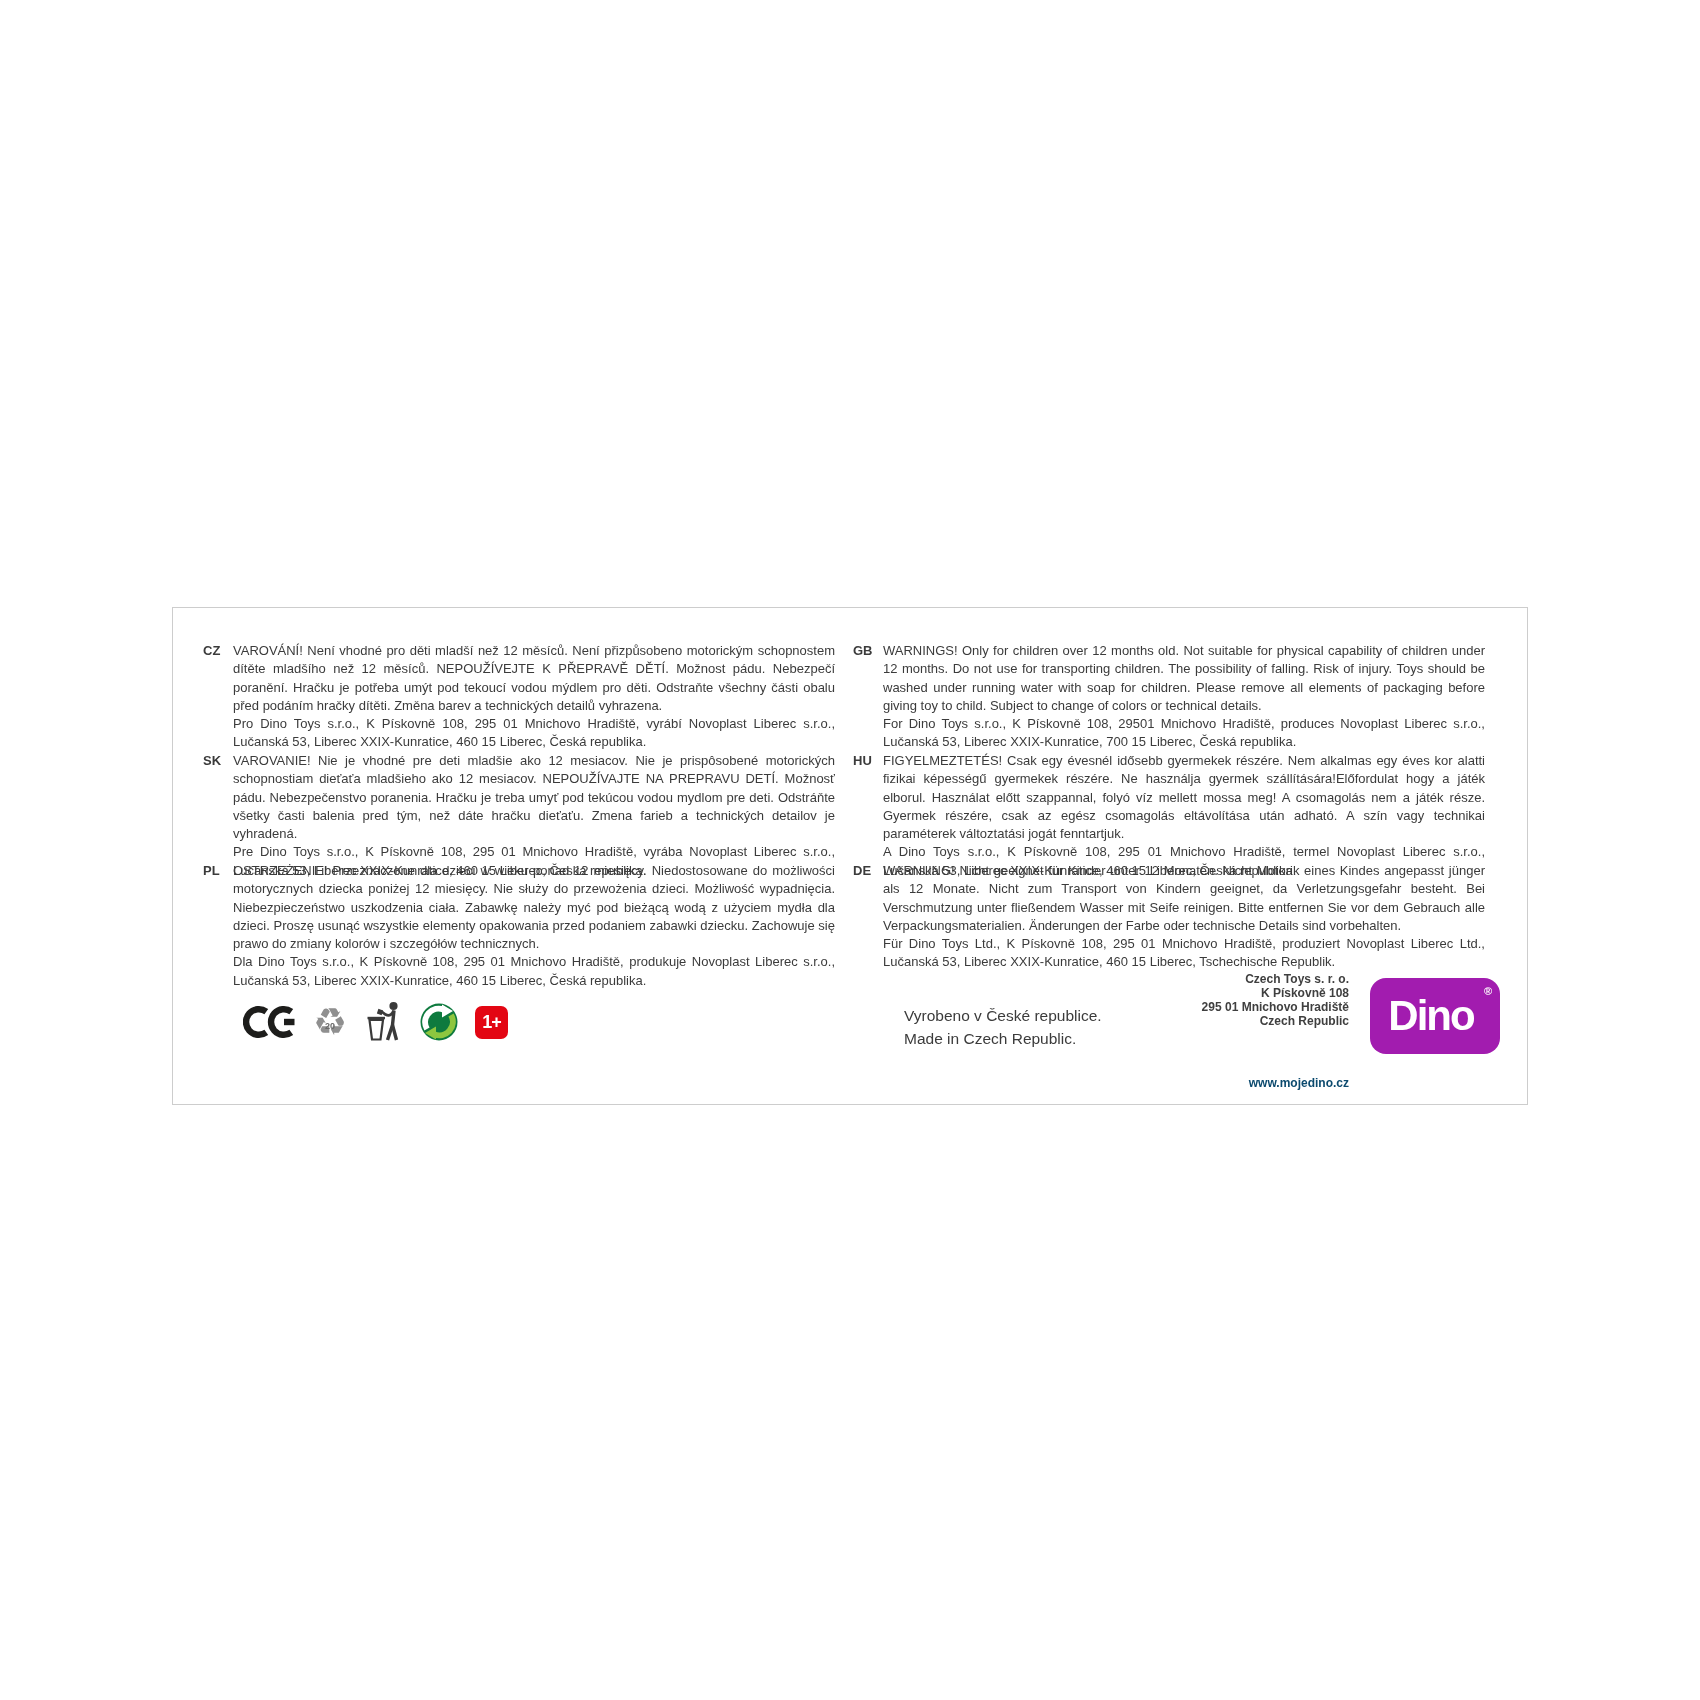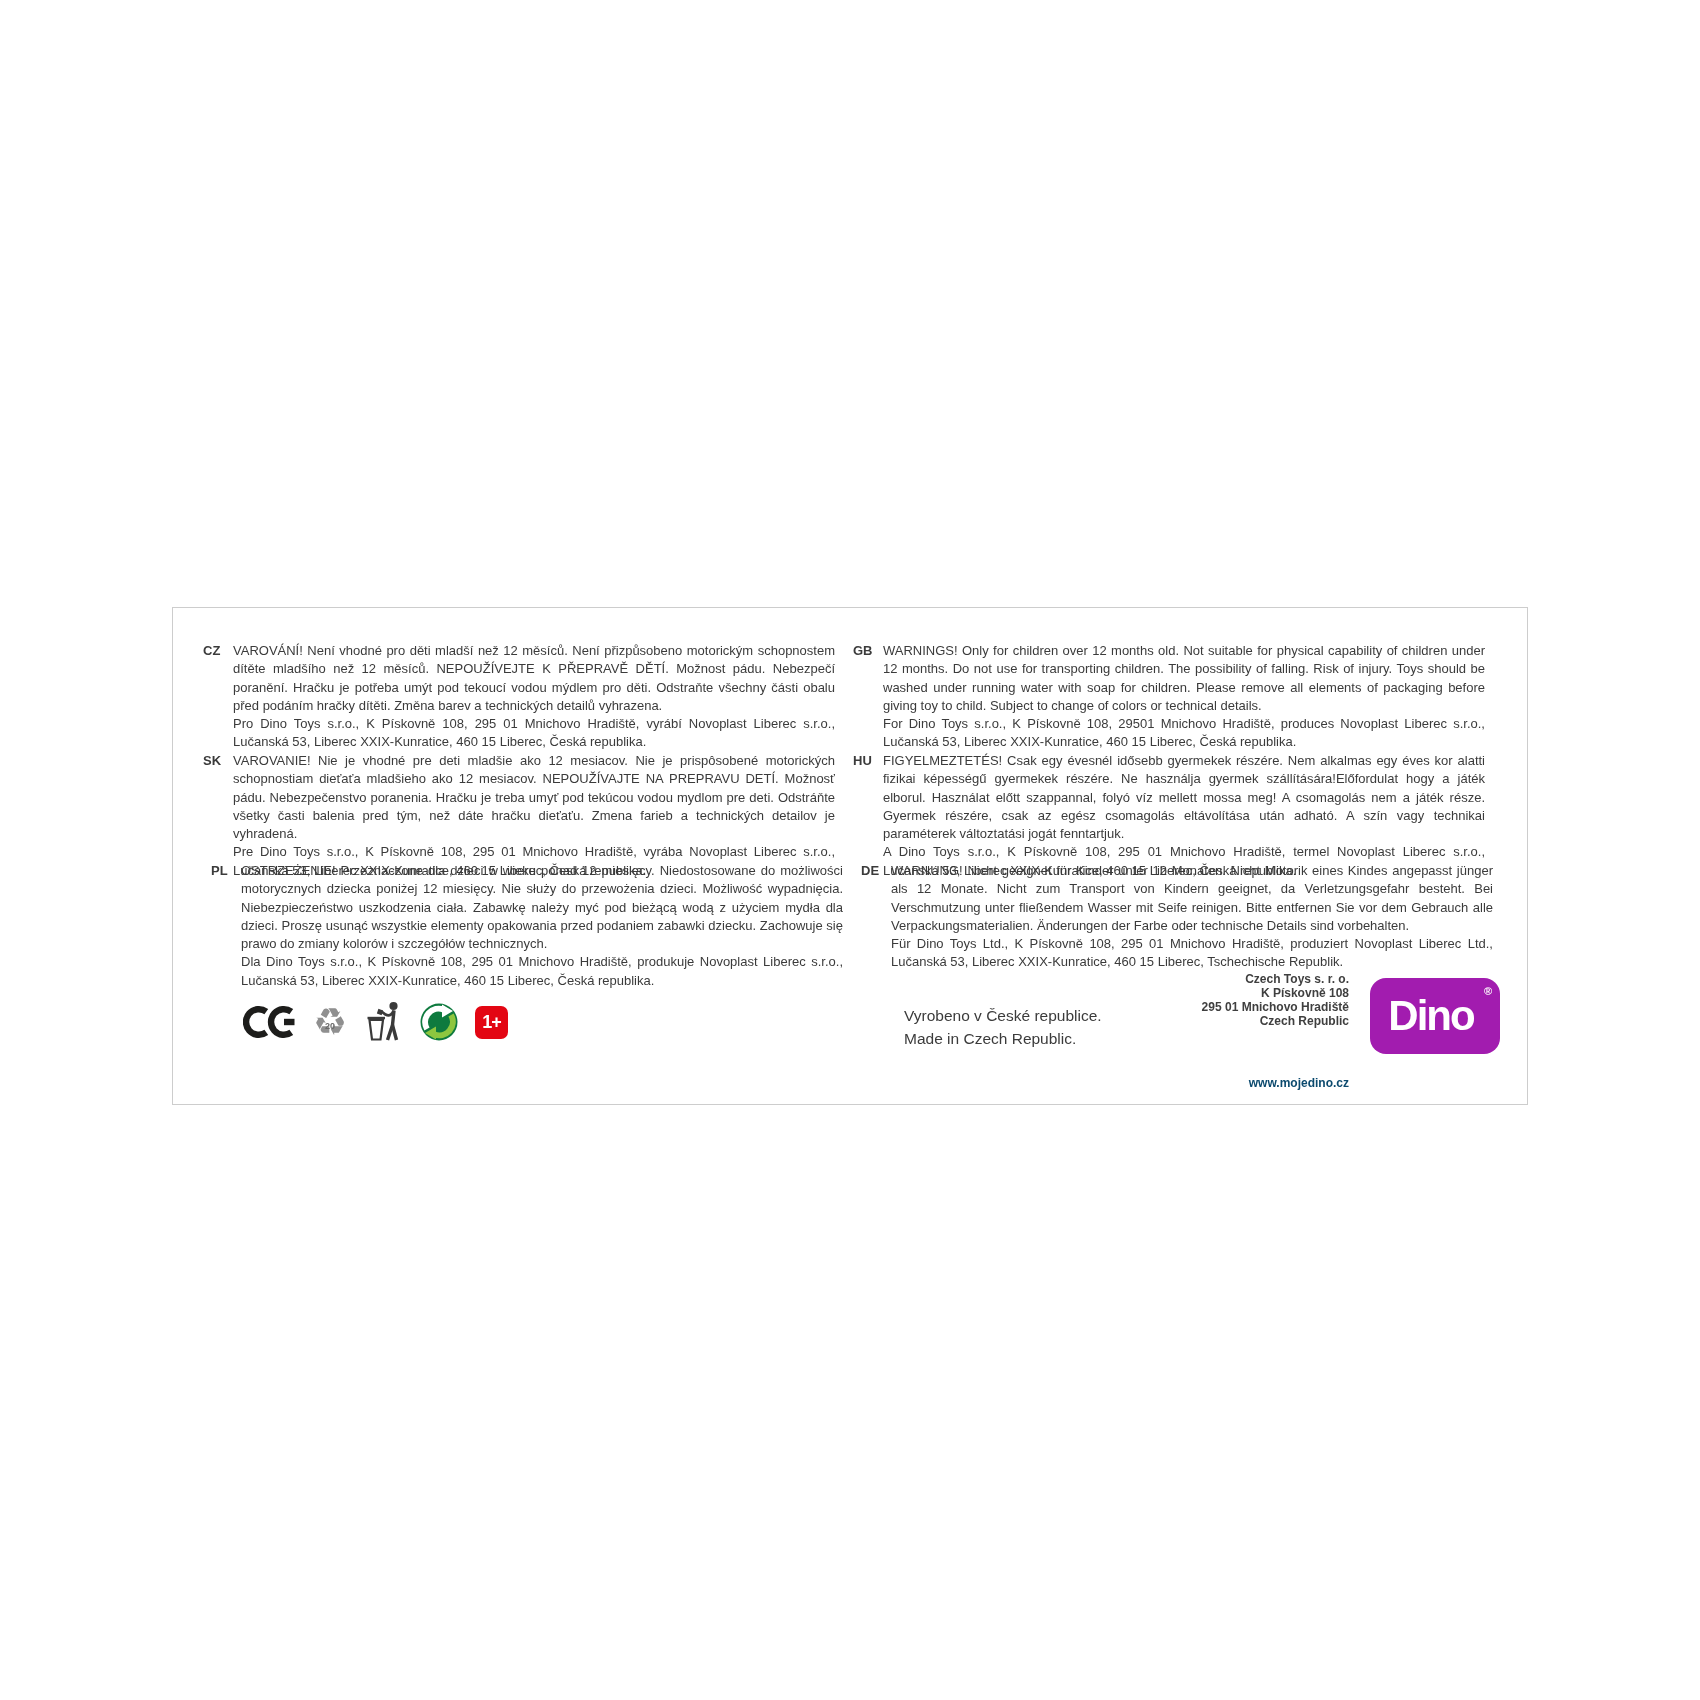--- a/index.html
+++ b/index.html
@@ -10,21 +10,21 @@
     position:absolute; left:172px; top:607px; width:1356px; height:498px;
     background:#ffffff; border:1px solid #cdcdcd;
   }
 
   
   .block { position:absolute; display:flex; }
   .col-l { left:30px;  width:632px; }
   .col-r { left:680px; width:632px; }
   .row-1 { top:34px; }
   .row-2 { top:144px; }
-  .row-3 { top:254px;margin-left:8px; }
+  .row-3 { top:254px; }
   .code {
     flex:0 0 30px; font-size:13px; font-weight:bold; color:#3b3b3b; line-height:18.3px;
   }
   .btext { flex:1; }
   .warn, .addr {
     font-size:13px; line-height:18.3px; color:#3b3b3b; text-align:justify;
   }
 
   
   .footer-icons {
@@ -90,21 +90,21 @@
       <div class="btext">
         <div class="warn">OSTRZEŻENIE! Przeznaczone dla dzieci w wieku ponad 12 miesięcy. Niedostosowane do możliwości motorycznych dziecka poniżej 12 miesięcy. Nie służy do przewożenia dzieci. Możliwość wypadnięcia. Niebezpieczeństwo uszkodzenia ciała. Zabawkę należy myć pod bieżącą wodą z użyciem mydła dla dzieci. Proszę usunąć wszystkie elementy opakowania przed podaniem zabawki dziecku. Zachowuje się prawo do zmiany kolorów i szczegółów technicznych.</div>
         <div class="addr">Dla Dino Toys s.r.o., K Pískovně 108, 295 01 Mnichovo Hradiště, produkuje Novoplast Liberec s.r.o., Lučanská 53, Liberec XXIX-Kunratice, 460 15 Liberec, Česká republika.</div>
       </div>
     </div>
 
     <div class="block col-r row-1">
       <span class="code">GB</span>
       <div class="btext">
         <div class="warn">WARNINGS! Only for children over 12 months old. Not suitable for physical capability of children under 12 months. Do not use for transporting children. The possibility of falling. Risk of injury. Toys should be washed under running water with soap for children. Please remove all elements of packaging before giving toy to child. Subject to change of colors or technical details.</div>
-        <div class="addr">For Dino Toys s.r.o., K Pískovně 108, 29501 Mnichovo Hradiště, produces Novoplast Liberec s.r.o., Lučanská 53, Liberec XXIX-Kunratice, 460 15 Liberec, Česká republika.</div>
+        <div class="addr">For Dino Toys s.r.o., K Pískovně 108, 29501 Mnichovo Hradiště, produces Novoplast Liberec s.r.o., Lučanská 53, Liberec XXIX-Kunratice, 700 15 Liberec, Česká republika.</div>
       </div>
     </div>
 
     <div class="block col-r row-2">
       <span class="code">HU</span>
       <div class="btext">
         <div class="warn">FIGYELMEZTETÉS! Csak egy évesnél idősebb gyermekek részére. Nem alkalmas egy éves kor alatti fizikai képességű gyermekek részére. Ne használja gyermek szállítására!Előfordulat hogy a játék elborul. Használat előtt szappannal, folyó víz mellett mossa meg! A csomagolás nem a játék része. Gyermek részére, csak az egész csomagolás eltávolítása után adható. A szín vagy technikai paraméterek változtatási jogát fenntartjuk.</div>
         <div class="addr">A Dino Toys s.r.o., K Pískovně 108, 295 01 Mnichovo Hradiště, termel Novoplast Liberec s.r.o., Lučanská 53, Liberec XXIX-Kunratice, 460 15 Liberec, Česká republika.</div>
       </div>
     </div>

